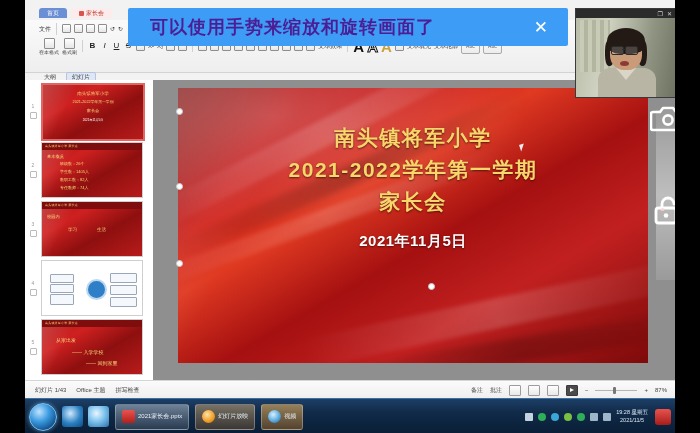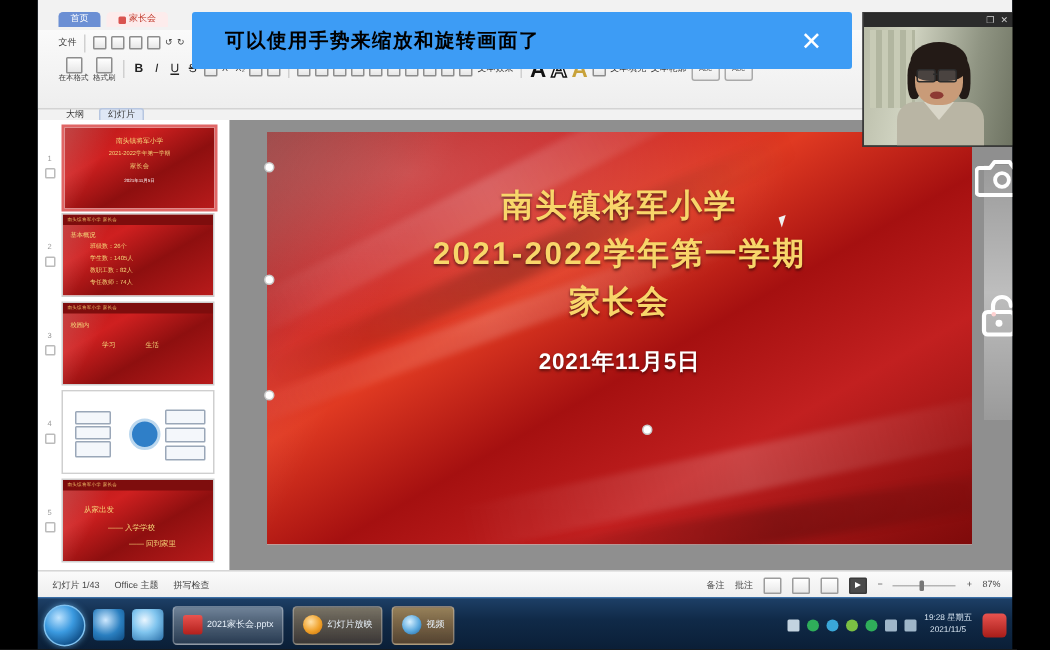--- a/index.html
+++ b/index.html
@@ -136,21 +136,21 @@
 
   
   .sidebtn{position:absolute;right:12px;width:40px;height:40px;z-index:50;display:flex;align-items:center;justify-content:center;}
   .sb-cam{top:98px;}
   .sb-lock{top:190px;}
   .sidestrip{position:absolute;right:22px;top:110px;width:22px;height:170px;background:linear-gradient(rgba(255,255,255,.10),rgba(255,255,255,.42),rgba(255,255,255,.10));z-index:45;}
   .reddot{position:absolute;right:36px;top:208px;width:3px;height:3px;border-radius:50%;background:#ffd2d2;z-index:52;}
 
   
   .banner{position:absolute;left:128px;top:8px;width:440px;height:38px;background:#3d9cf5;border-radius:2px;display:flex;align-items:center;justify-content:space-between;padding:0 16px 0 22px;box-sizing:border-box;z-index:70;}
-  .banner-text{color:#000000;font-size:13px;font-weight:bold;letter-spacing:1px;white-space:nowrap;}
+  .banner-text{color:#4c1d95;font-size:18px;font-weight:bold;letter-spacing:1px;white-space:nowrap;}
   .banner-x{color:#fff;font-size:17px;line-height:1;padding:0 4px;}
 
   .cursor{position:absolute;left:520px;top:144px;width:0;height:0;border-left:5px solid #f0f0f0;border-bottom:7px solid transparent;transform:rotate(-18deg);z-index:55;}
 </style>
 </head>
 <body>
 
 <div id="root">
 
   <div class="desktop">

